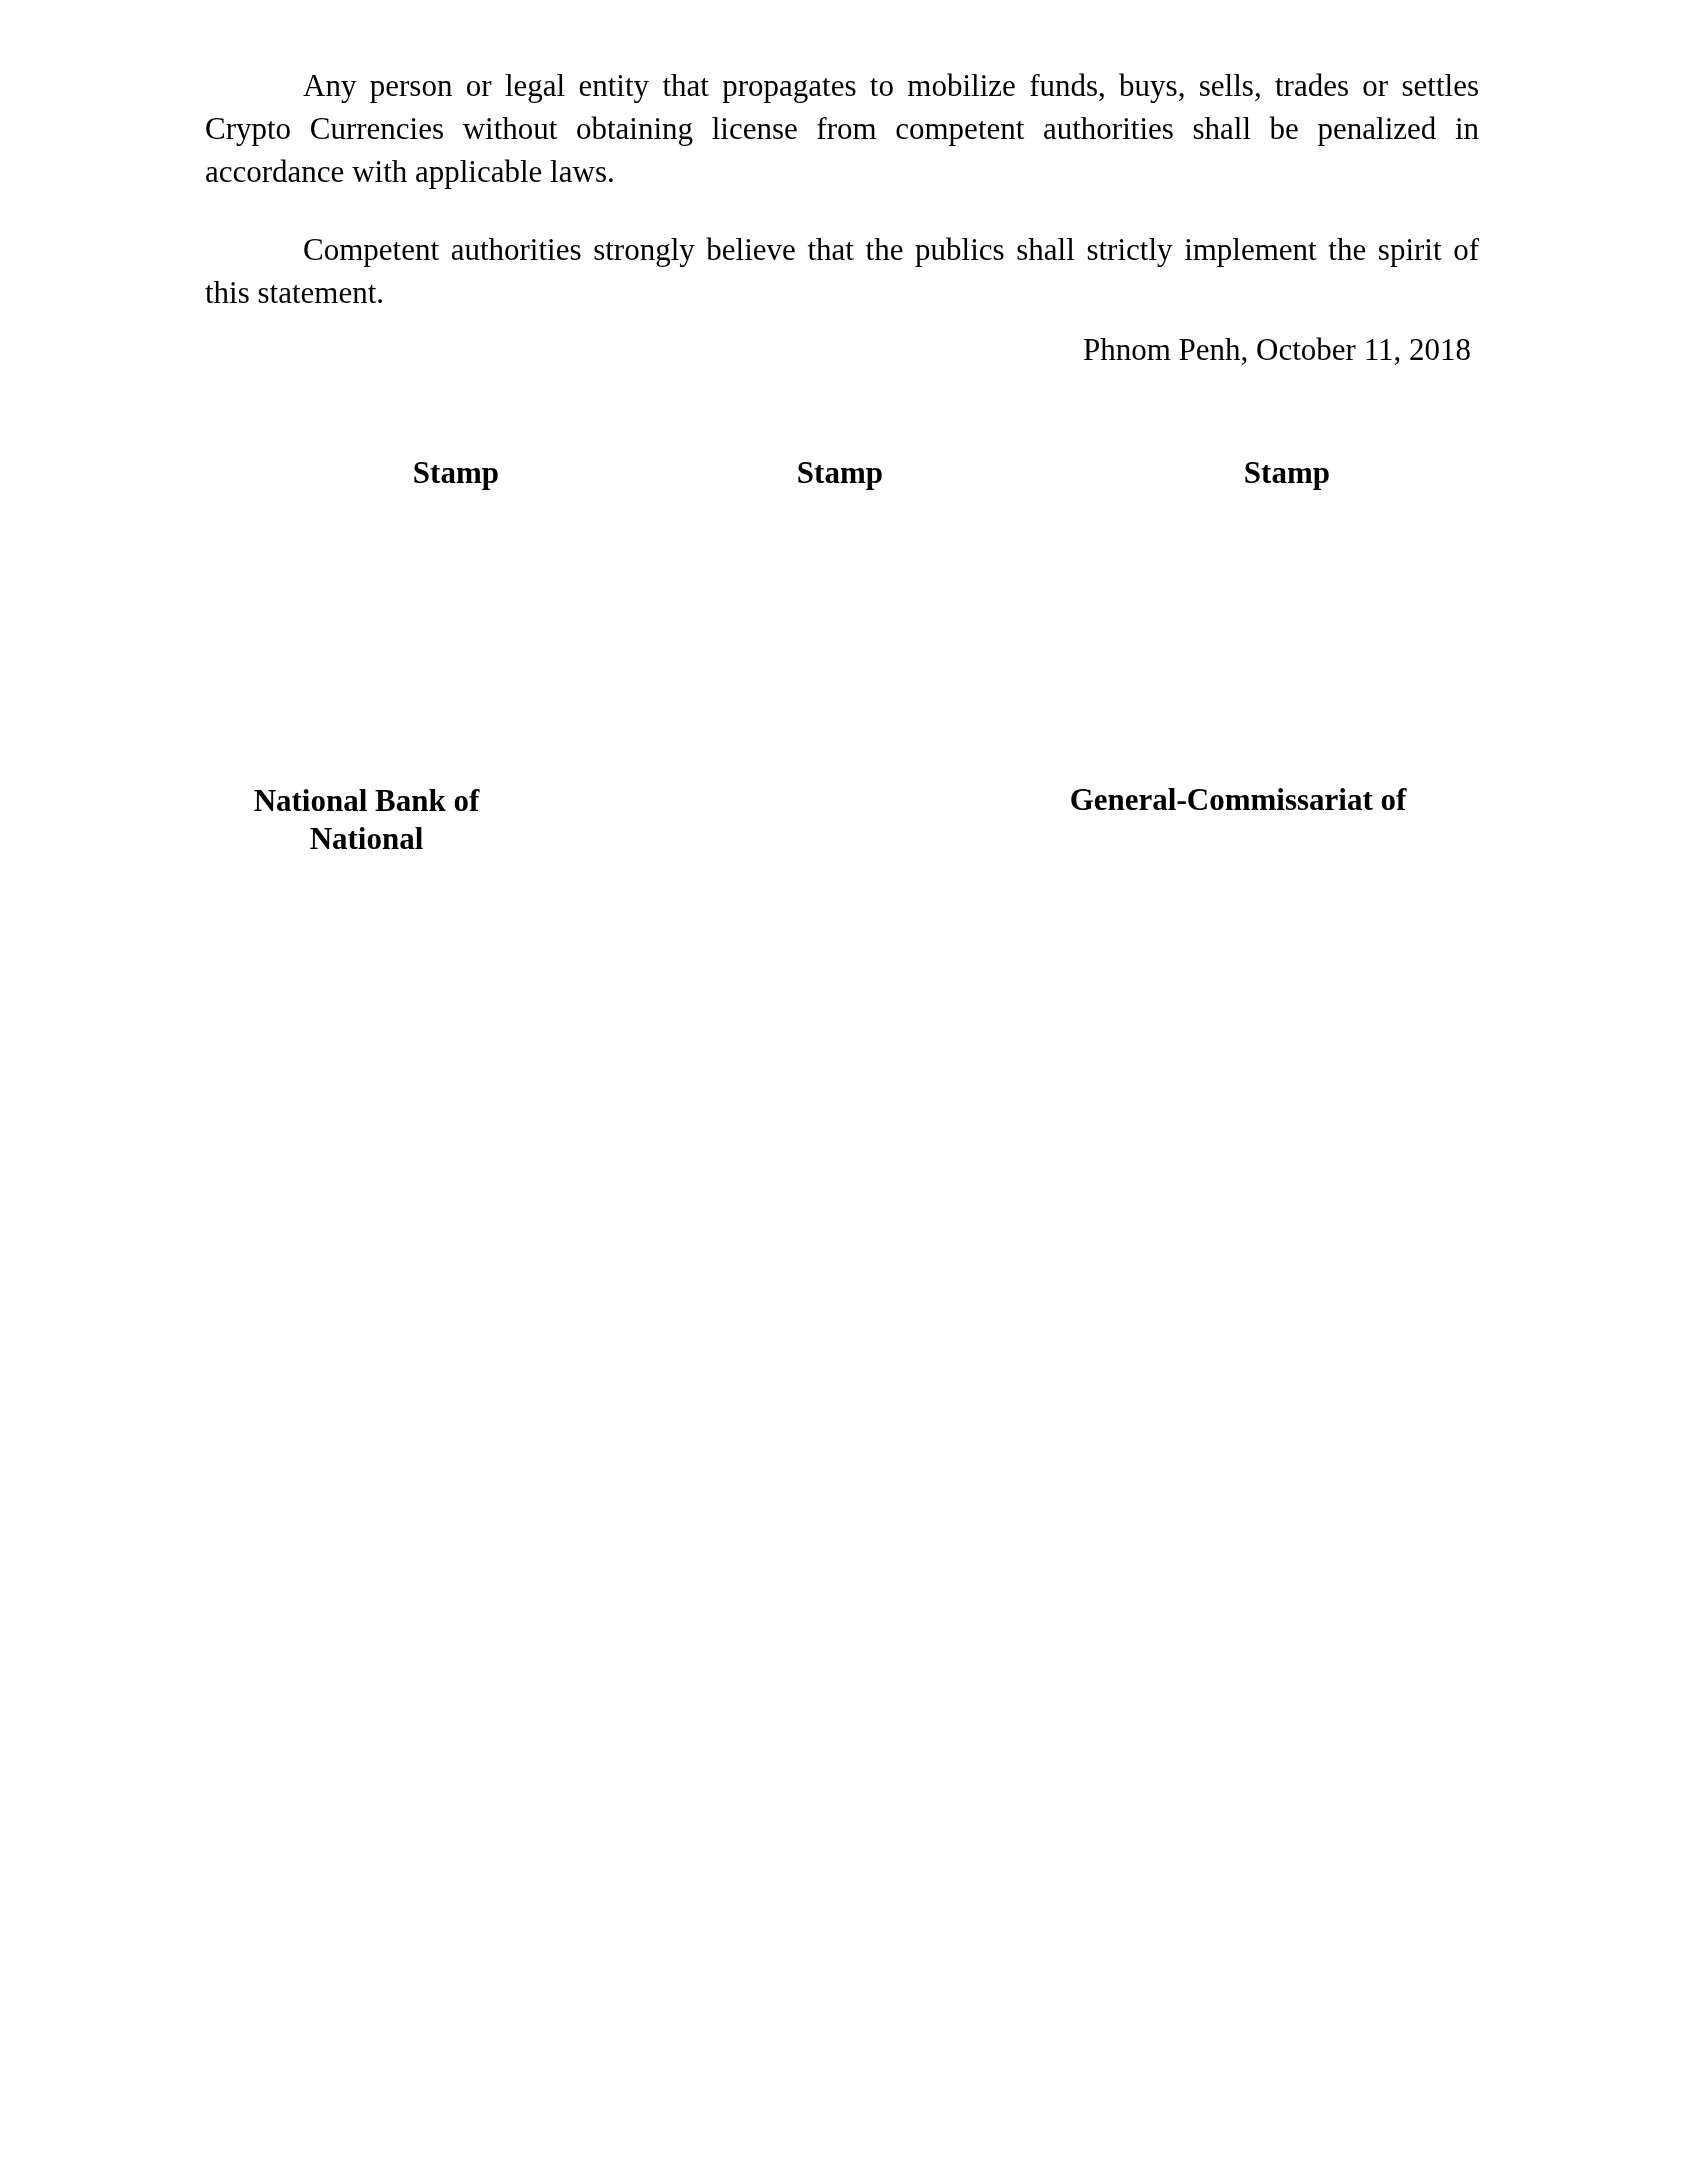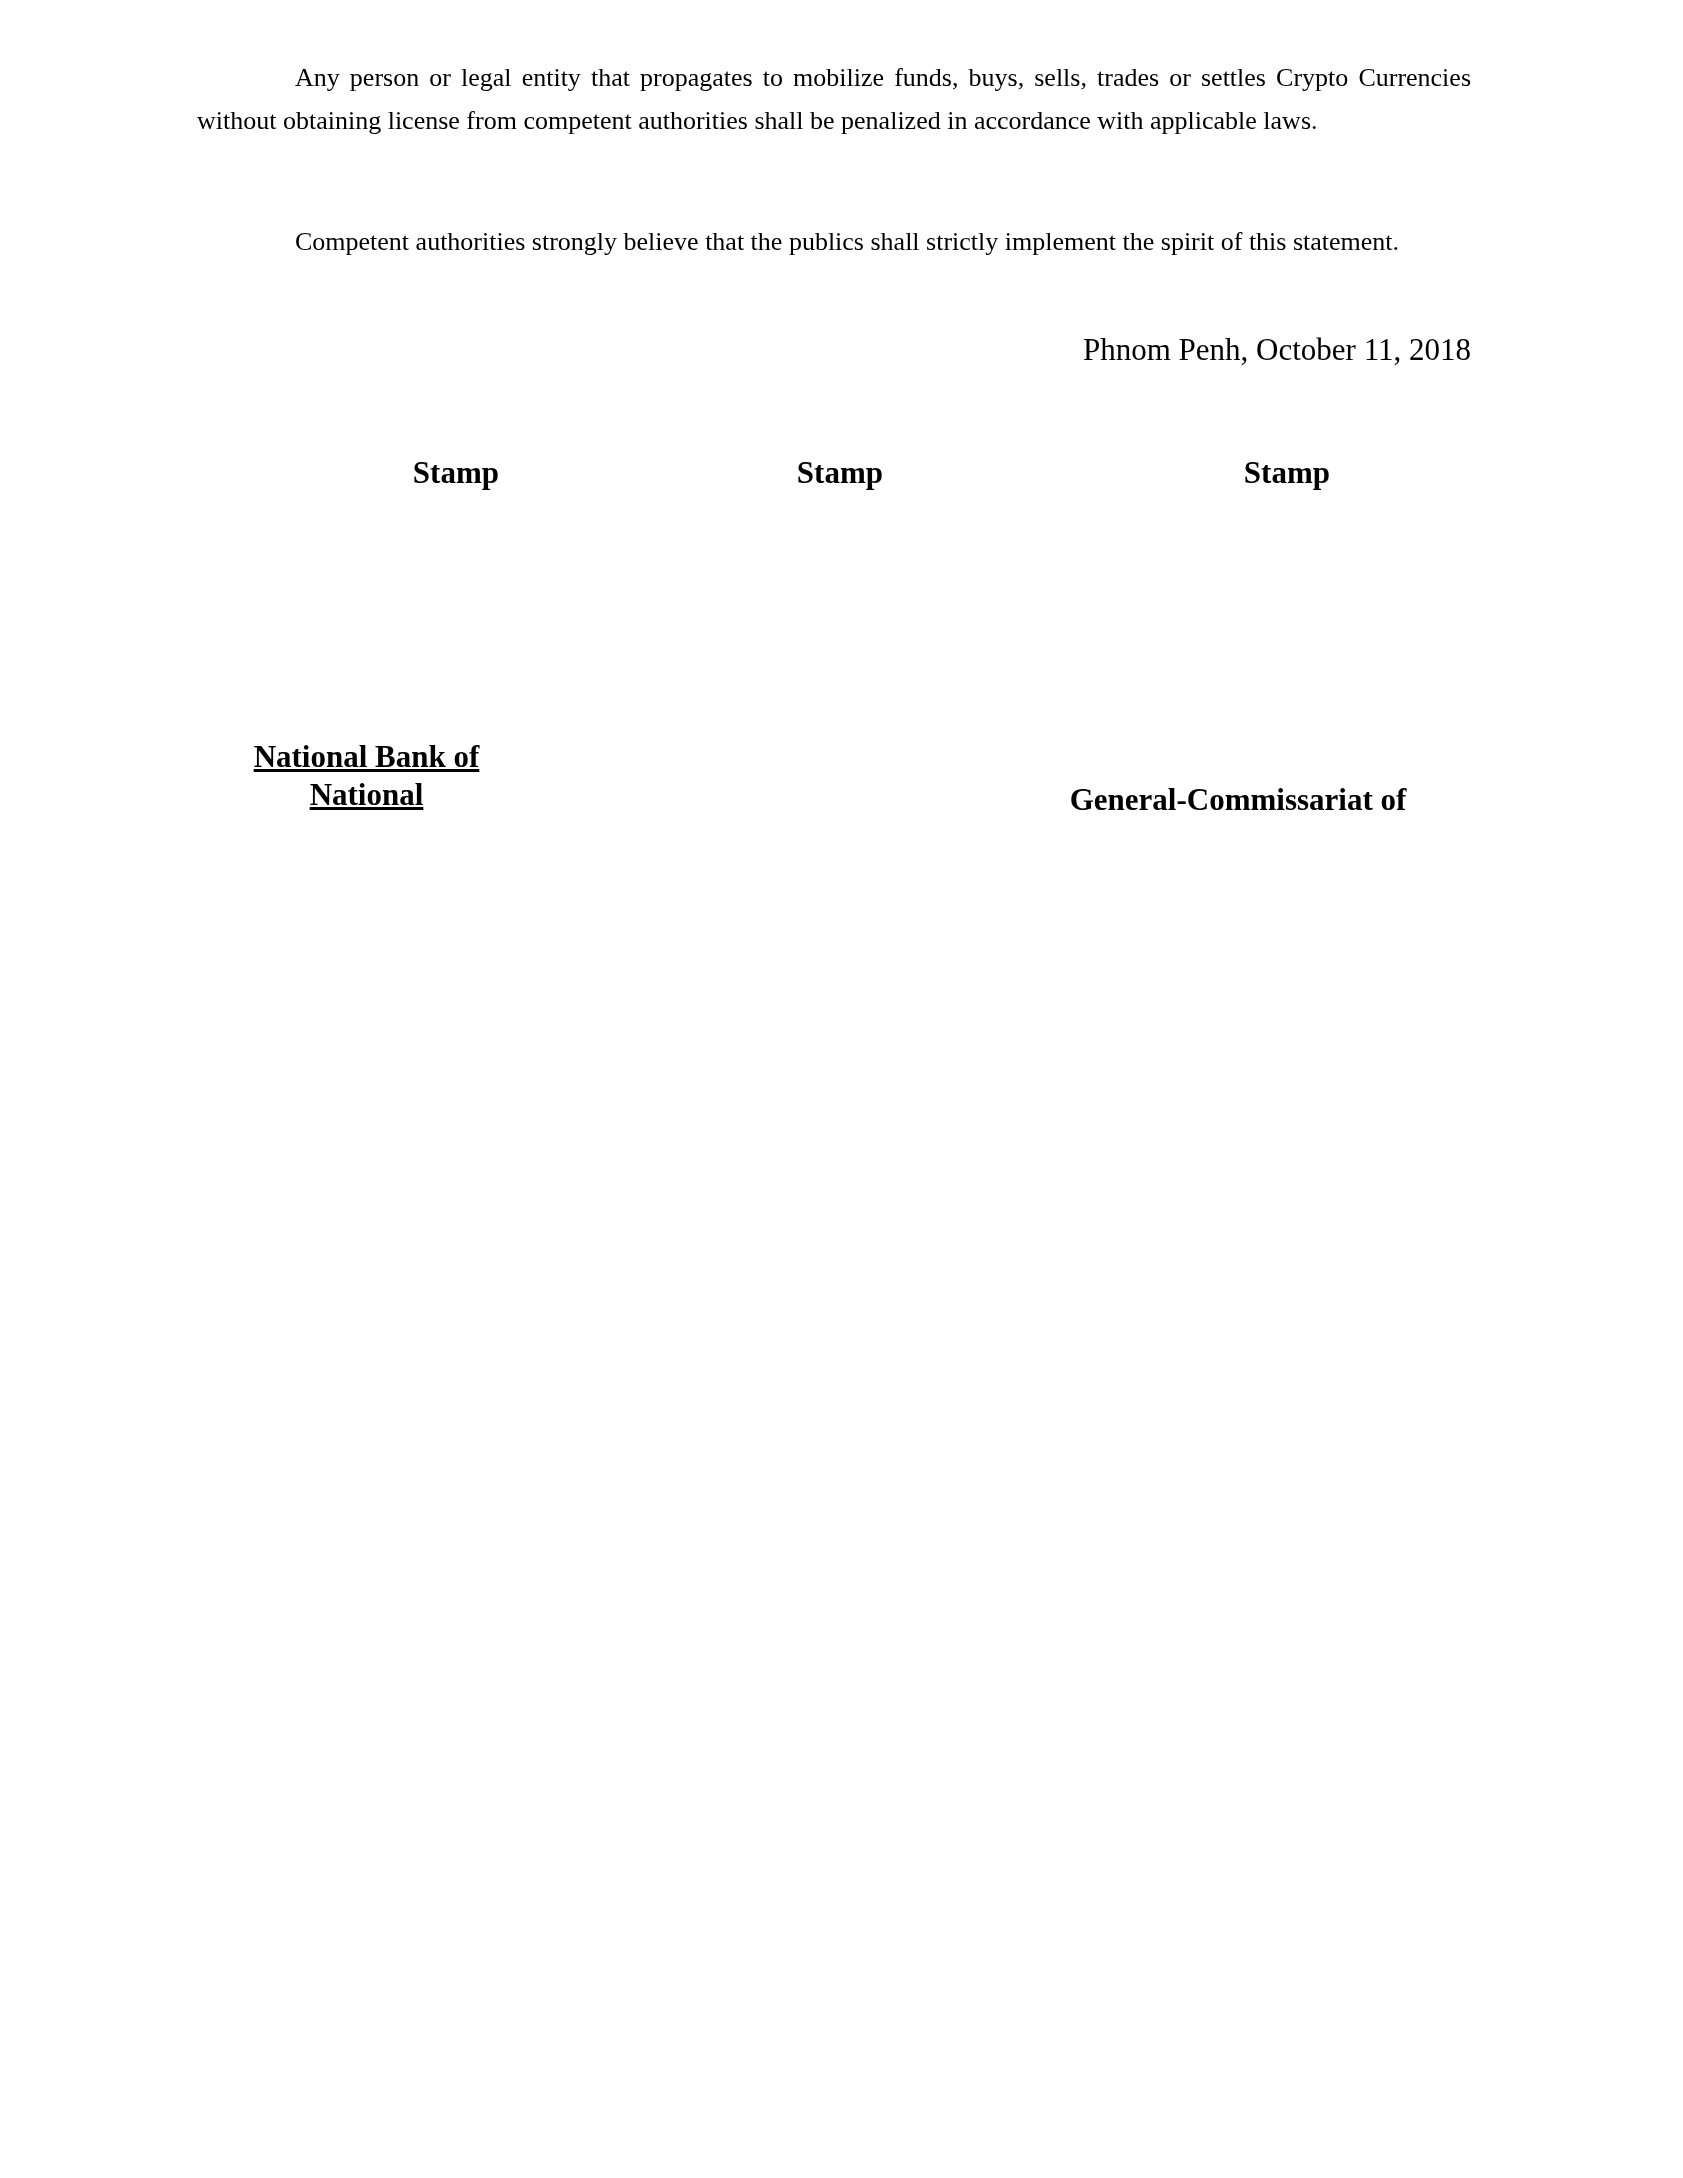--- a/index.html
+++ b/index.html
@@ -1,37 +1,37 @@
 <!DOCTYPE html>
 <html><head>
 <meta charset="utf-8">
 <style>
   html, body { margin:0; padding:0; background:#ffffff; }
   body { width:1683px; height:2178px; position:relative; overflow:hidden;
          font-family:"Liberation Serif", serif; color:#000; }
-  .para { position:absolute; left:197px; width:1274px; font-size:26px;
-          line-height:43px; text-align:justify; text-indent:98px; margin:0; }
+  .para { position:absolute; left:197px; width:1274px; font-size:31px;
+          line-height:43px; text-align:justify; text-indent:98px; margin:8px; }
   #p1 { top:56px; }
   #p2 { top:220px; }
   .date { position:absolute; top:328px; right:212px; font-size:31px; line-height:43px; }
   .stamp { position:absolute; top:455px; font-size:31px; font-weight:bold; text-align:right; width:238px; }
   .org { position:absolute; font-size:31px; font-weight:bold; text-align:center; line-height:38px; }
 </style>
 </head>
 <body>
 
 <p id="p1" class="para">Any person or legal entity that propagates to mobilize funds, buys, sells, trades or settles Crypto Currencies without obtaining license from competent authorities shall be penalized in accordance with applicable laws.</p>
 <p id="p2" class="para">Competent authorities strongly believe that the publics shall strictly implement the spirit of this statement.</p>
 <div class="date">Phnom Penh, October 11, 2018</div>
 
 <div class="stamp" style="left:261px;">Stamp</div>
 <div class="stamp" style="left:645px;">Stamp</div>
 <div class="stamp" style="left:1092px;">Stamp</div>
 
-<div class="org" style="left:218px; top:738px; width:297px;text-decoration:underline;">
+<div class="org" style="left:218px; top:782px; width:297px;">
   <div>National Bank of</div>
   <div>National</div>
 </div>
 <div class="org" style="left:554px; top:775px; width:396px;">
 </div>
 <div class="org" style="left:1030px; top:781px; width:416px;">
   <div>General-Commissariat of</div>
 </div>
 
 

